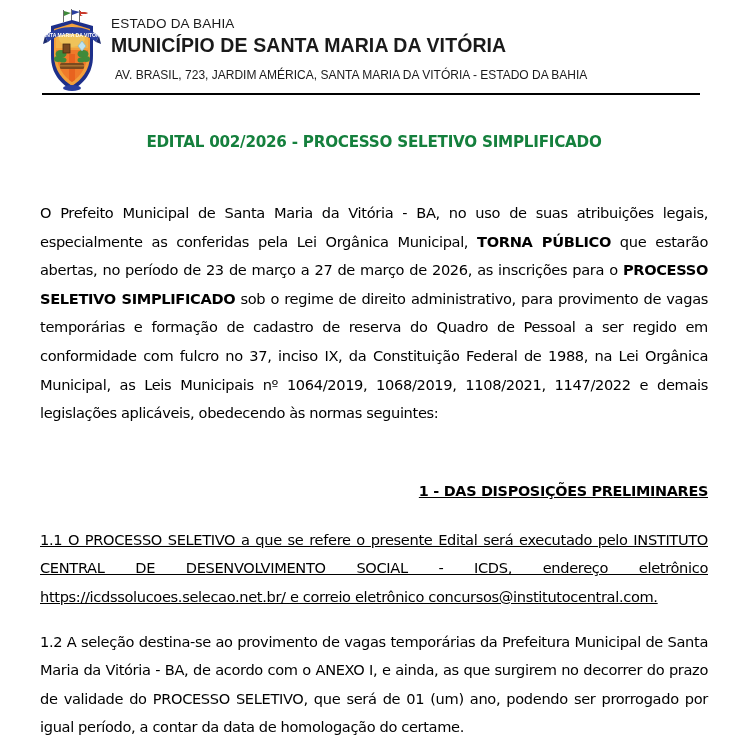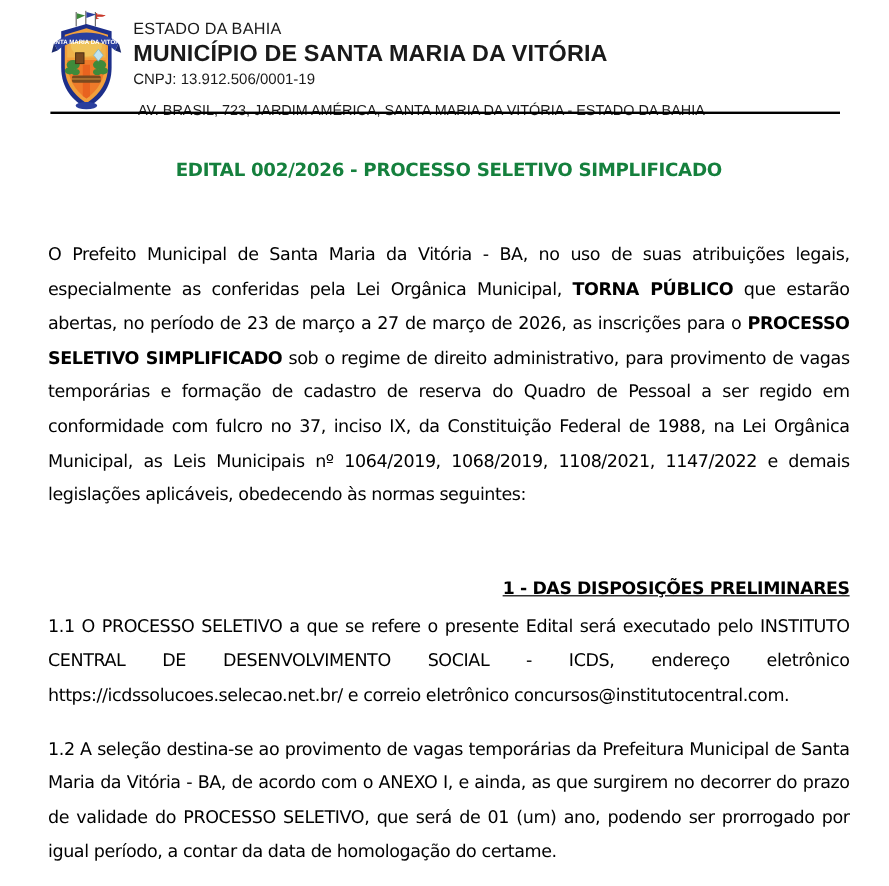--- a/index.html
+++ b/index.html
@@ -123,21 +123,21 @@
     text-align: right;
     font-size: 14.4px;
     font-weight: bold;
     text-decoration: underline;
     letter-spacing: -0.3px;
     margin: 0;
     padding-top: 55px;
     color: #000;
   }
 
-  .para.p11 { margin-top: 10px; }
+  .para.p11 { margin-top: 27px; text-decoration: underline; }
   .para.p12 { margin-top: 16px; }
 
   b { font-weight: bold; }
 </style>
 </head>
 <body>
 
 <div class="page">
 
   <div class="letterhead">
@@ -193,21 +193,20 @@
         <path d="M58 28 L55 34 L60 36 Z" fill="#1b2a6e"></path>
         <text x="31" y="29" font-family="Liberation Sans, sans-serif" font-size="5.1" fill="#ffffff" text-anchor="middle" font-weight="bold" transform="rotate(0 31 29)">SANTA MARIA DA VITÓRIA</text>
 
         <ellipse cx="31" cy="80" rx="9" ry="3" fill="#2b3f9e"></ellipse>
       </svg>
     </div>
 
     <div class="header-text">
       <div class="hl-state">ESTADO DA BAHIA</div>
       <div class="hl-municipio">MUNICÍPIO DE SANTA MARIA DA VITÓRIA</div>
-      <div class="hl-cnpj">CNPJ:  13.912.506/0001-19</div>
       <div class="hl-address">AV. BRASIL, 723, JARDIM AMÉRICA, SANTA MARIA DA VITÓRIA - ESTADO DA BAHIA</div>
     </div>
 
     <div class="header-rule"></div>
   </div>
 
   <div class="doc-body">
 
     <div class="doc-title">EDITAL 002/2026 - PROCESSO SELETIVO SIMPLIFICADO</div>
 

